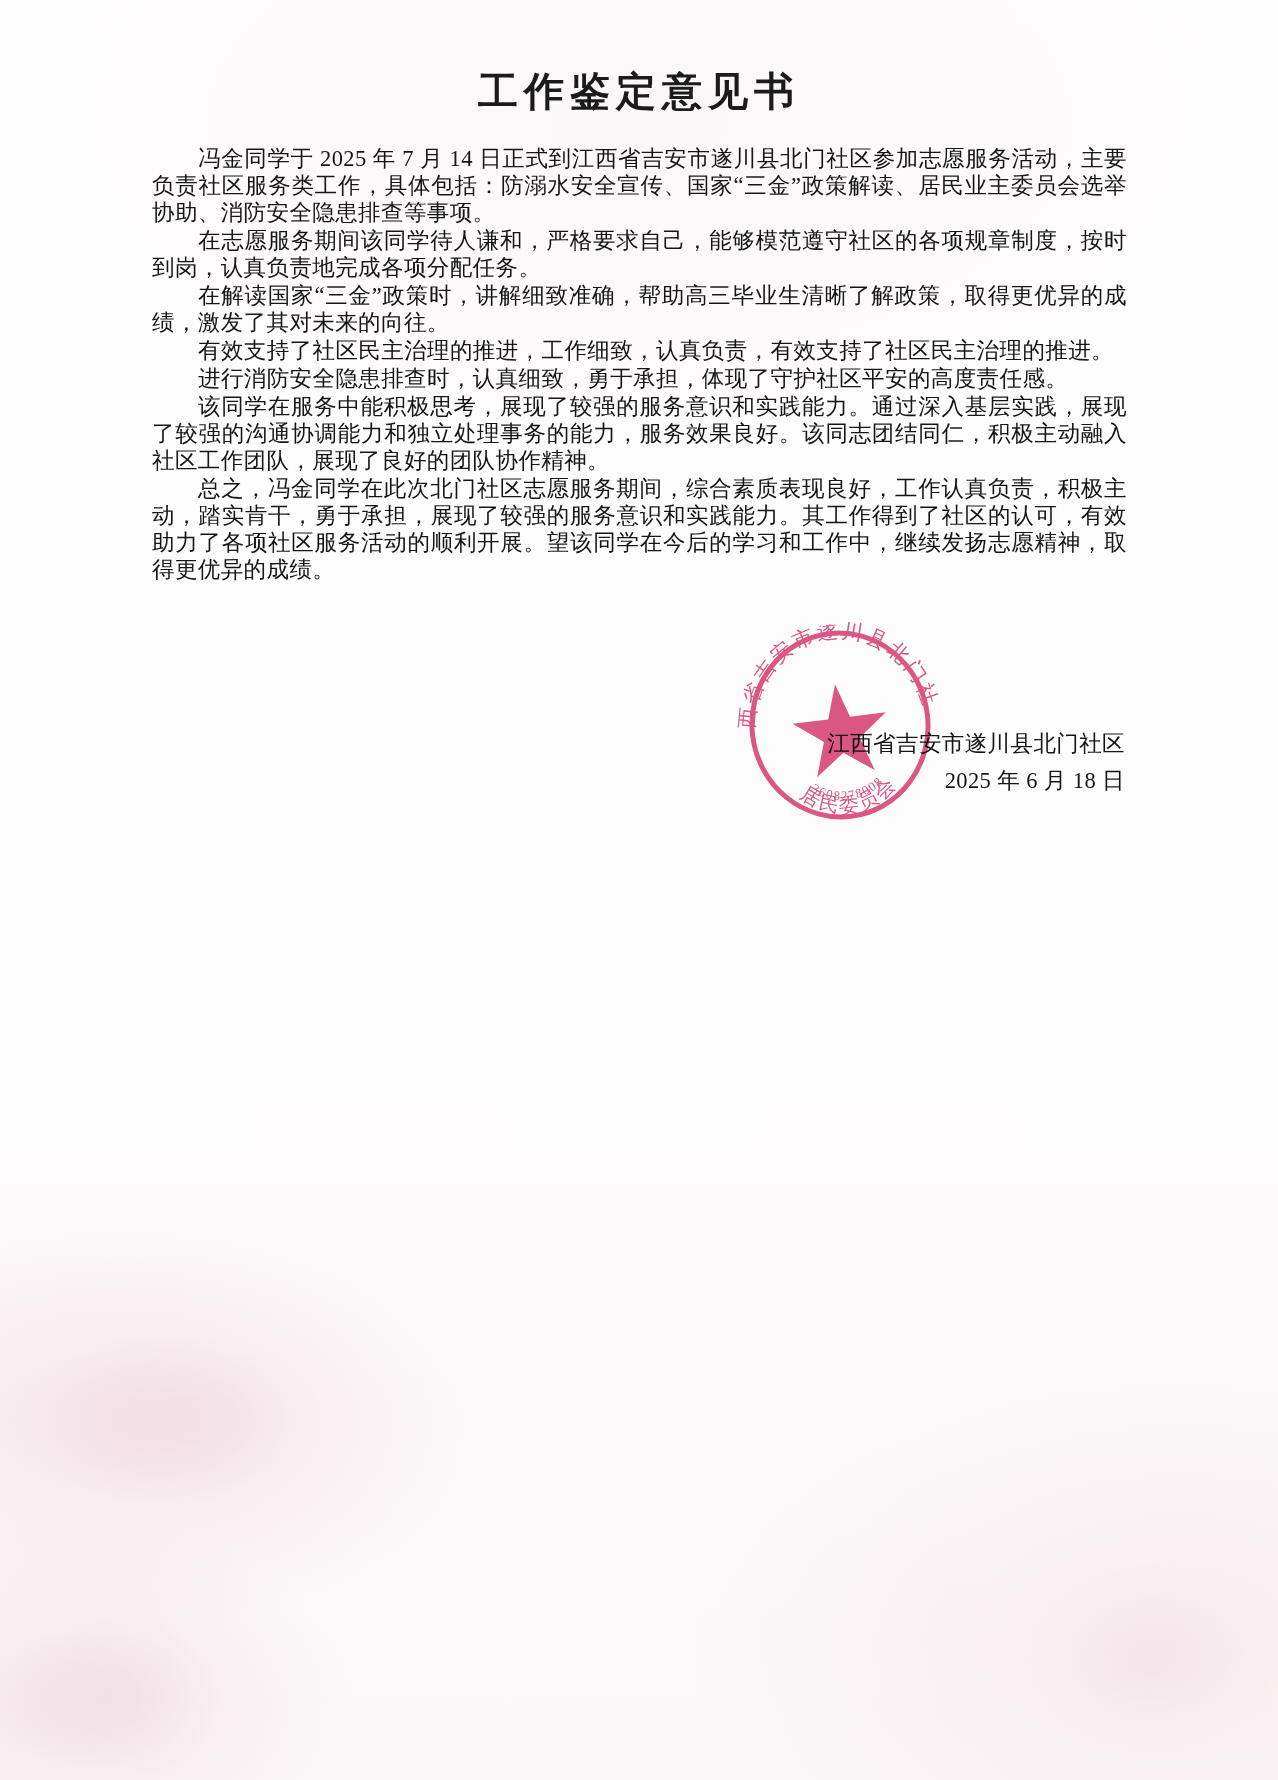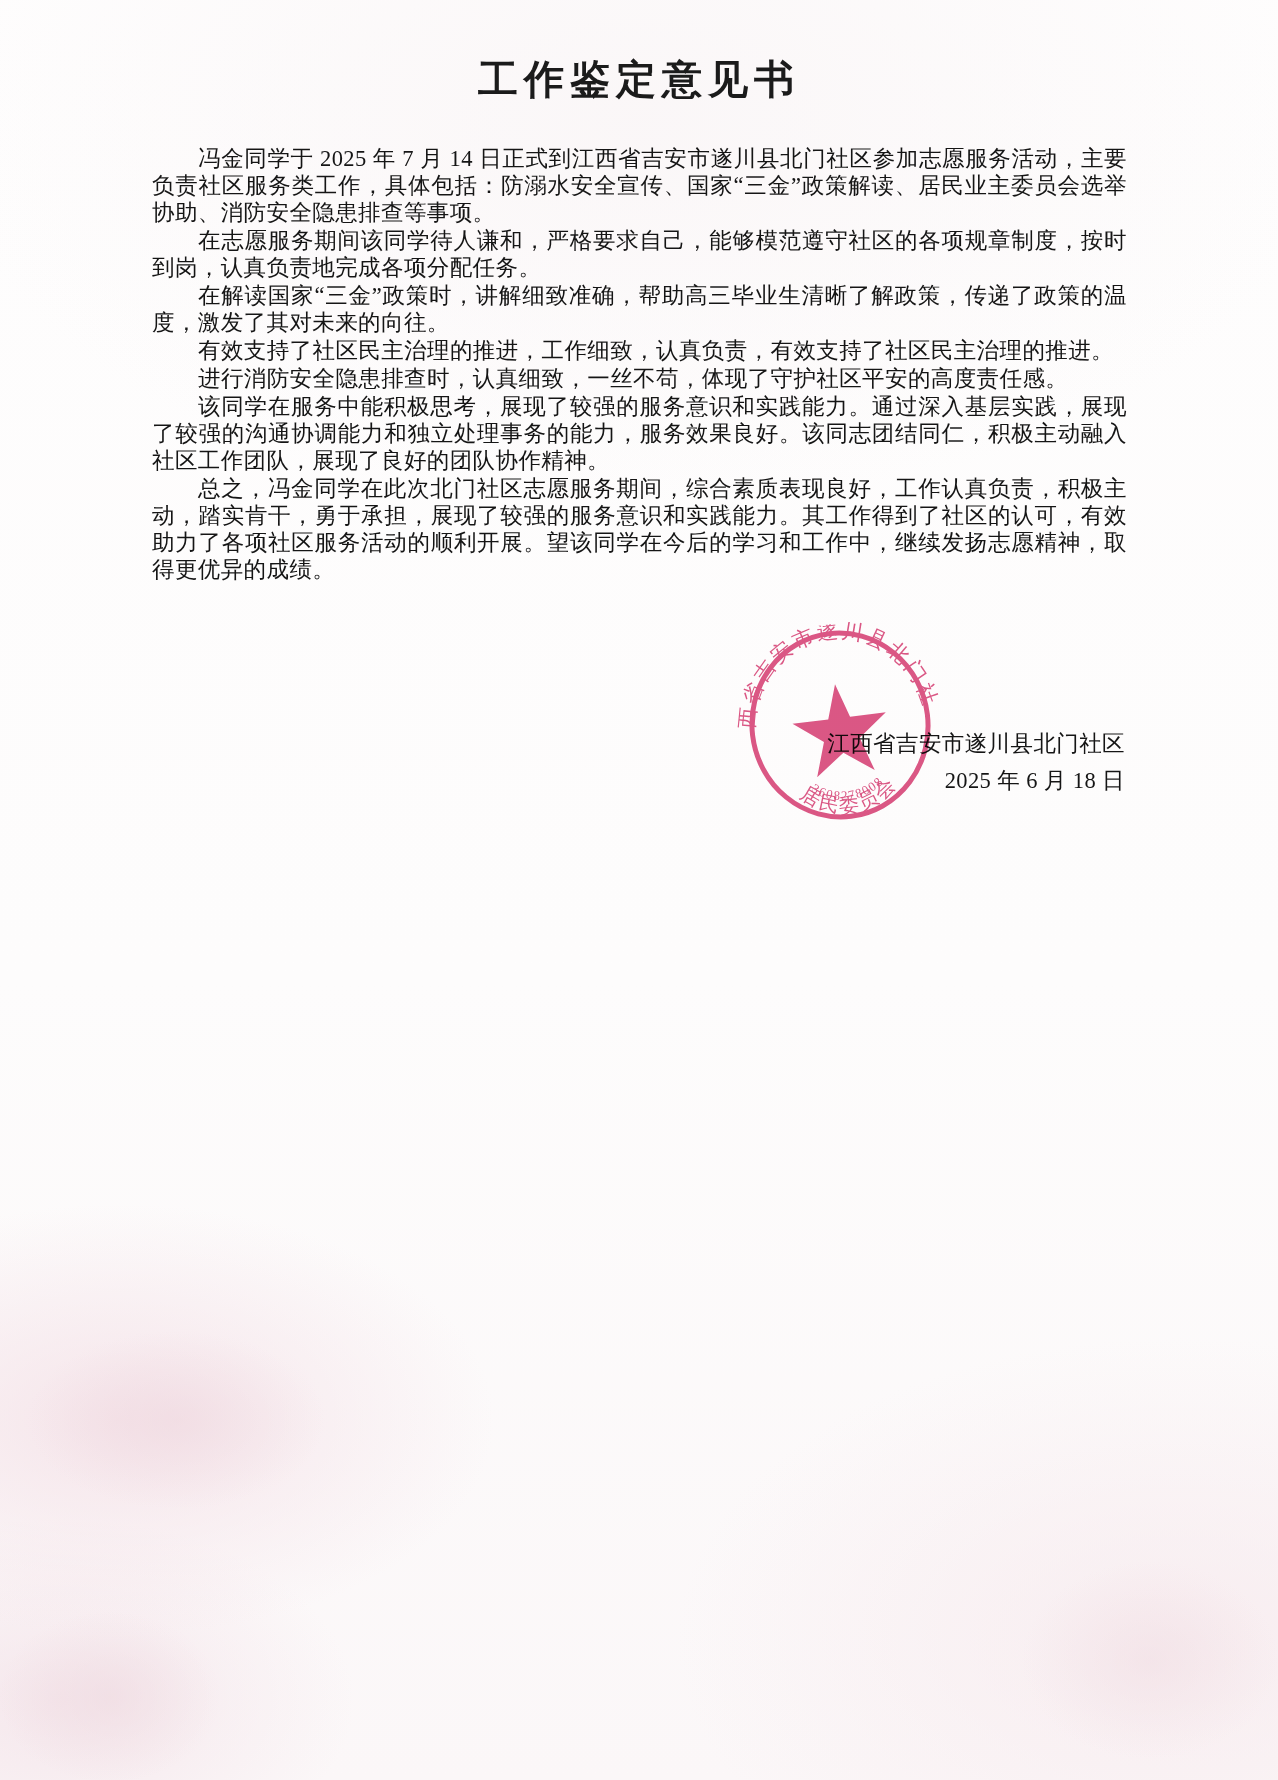--- a/index.html
+++ b/index.html
@@ -30,21 +30,21 @@
   .sheet {
     position: absolute;
     left: 0; top: 0;
     width: 1278px;
     height: 1780px;
   }
 
   .doc-title {
     position: absolute;
     left: 0;
-    top: 52px;
+    top: 64px;
     width: 1278px;
     text-align: center;
     font-size: 40px;
     font-weight: bold;
     letter-spacing: 6px;
     color: #1b1b1b;
     font-family: "Liberation Serif", "DejaVu Serif", serif;
   }
 
   .body-block {
@@ -108,23 +108,23 @@
 
 <div class="paper"></div>
 
 <div class="sheet">
 
   <div class="doc-title">工作鉴定意见书</div>
 
   <div class="body-block">
     <p class="para">冯金同学于 2025 年 7 月 14 日正式到江西省吉安市遂川县北门社区参加志愿服务活动，主要负责社区服务类工作，具体包括：防溺水安全宣传、国家“三金”政策解读、居民业主委员会选举协助、消防安全隐患排查等事项。</p>
     <p class="para">在志愿服务期间该同学待人谦和，严格要求自己，能够模范遵守社区的各项规章制度，按时到岗，认真负责地完成各项分配任务。</p>
-    <p class="para">在解读国家“三金”政策时，讲解细致准确，帮助高三毕业生清晰了解政策，传递了政策的温度，激发了其对未来的向往。</p>
+    <p class="para">在解读国家“三金”政策时，讲解细致准确，帮助高三毕业生清晰了解政策，取得更优异的成绩，激发了其对未来的向往。</p>
     <p class="para">有效支持了社区民主治理的推进，工作细致，认真负责，有效支持了社区民主治理的推进。</p>
-    <p class="para">进行消防安全隐患排查时，认真细致，一丝不苟，体现了守护社区平安的高度责任感。</p>
+    <p class="para">进行消防安全隐患排查时，认真细致，勇于承担，体现了守护社区平安的高度责任感。</p>
     <p class="para">该同学在服务中能积极思考，展现了较强的服务意识和实践能力。通过深入基层实践，展现了较强的沟通协调能力和独立处理事务的能力，服务效果良好。该同志团结同仁，积极主动融入社区工作团队，展现了良好的团队协作精神。</p>
     <p class="para">总之，冯金同学在此次北门社区志愿服务期间，综合素质表现良好，工作认真负责，积极主动，踏实肯干，勇于承担，展现了较强的服务意识和实践能力。其工作得到了社区的认可，有效助力了各项社区服务活动的顺利开展。望该同学在今后的学习和工作中，继续发扬志愿精神，取得更优异的成绩。</p>
   </div>
 
   <div class="signature">
     <div>江西省吉安市遂川县北门社区</div>
     <div>2025 年 6 月 18 日</div>
   </div>
 
   <div class="stamp">

